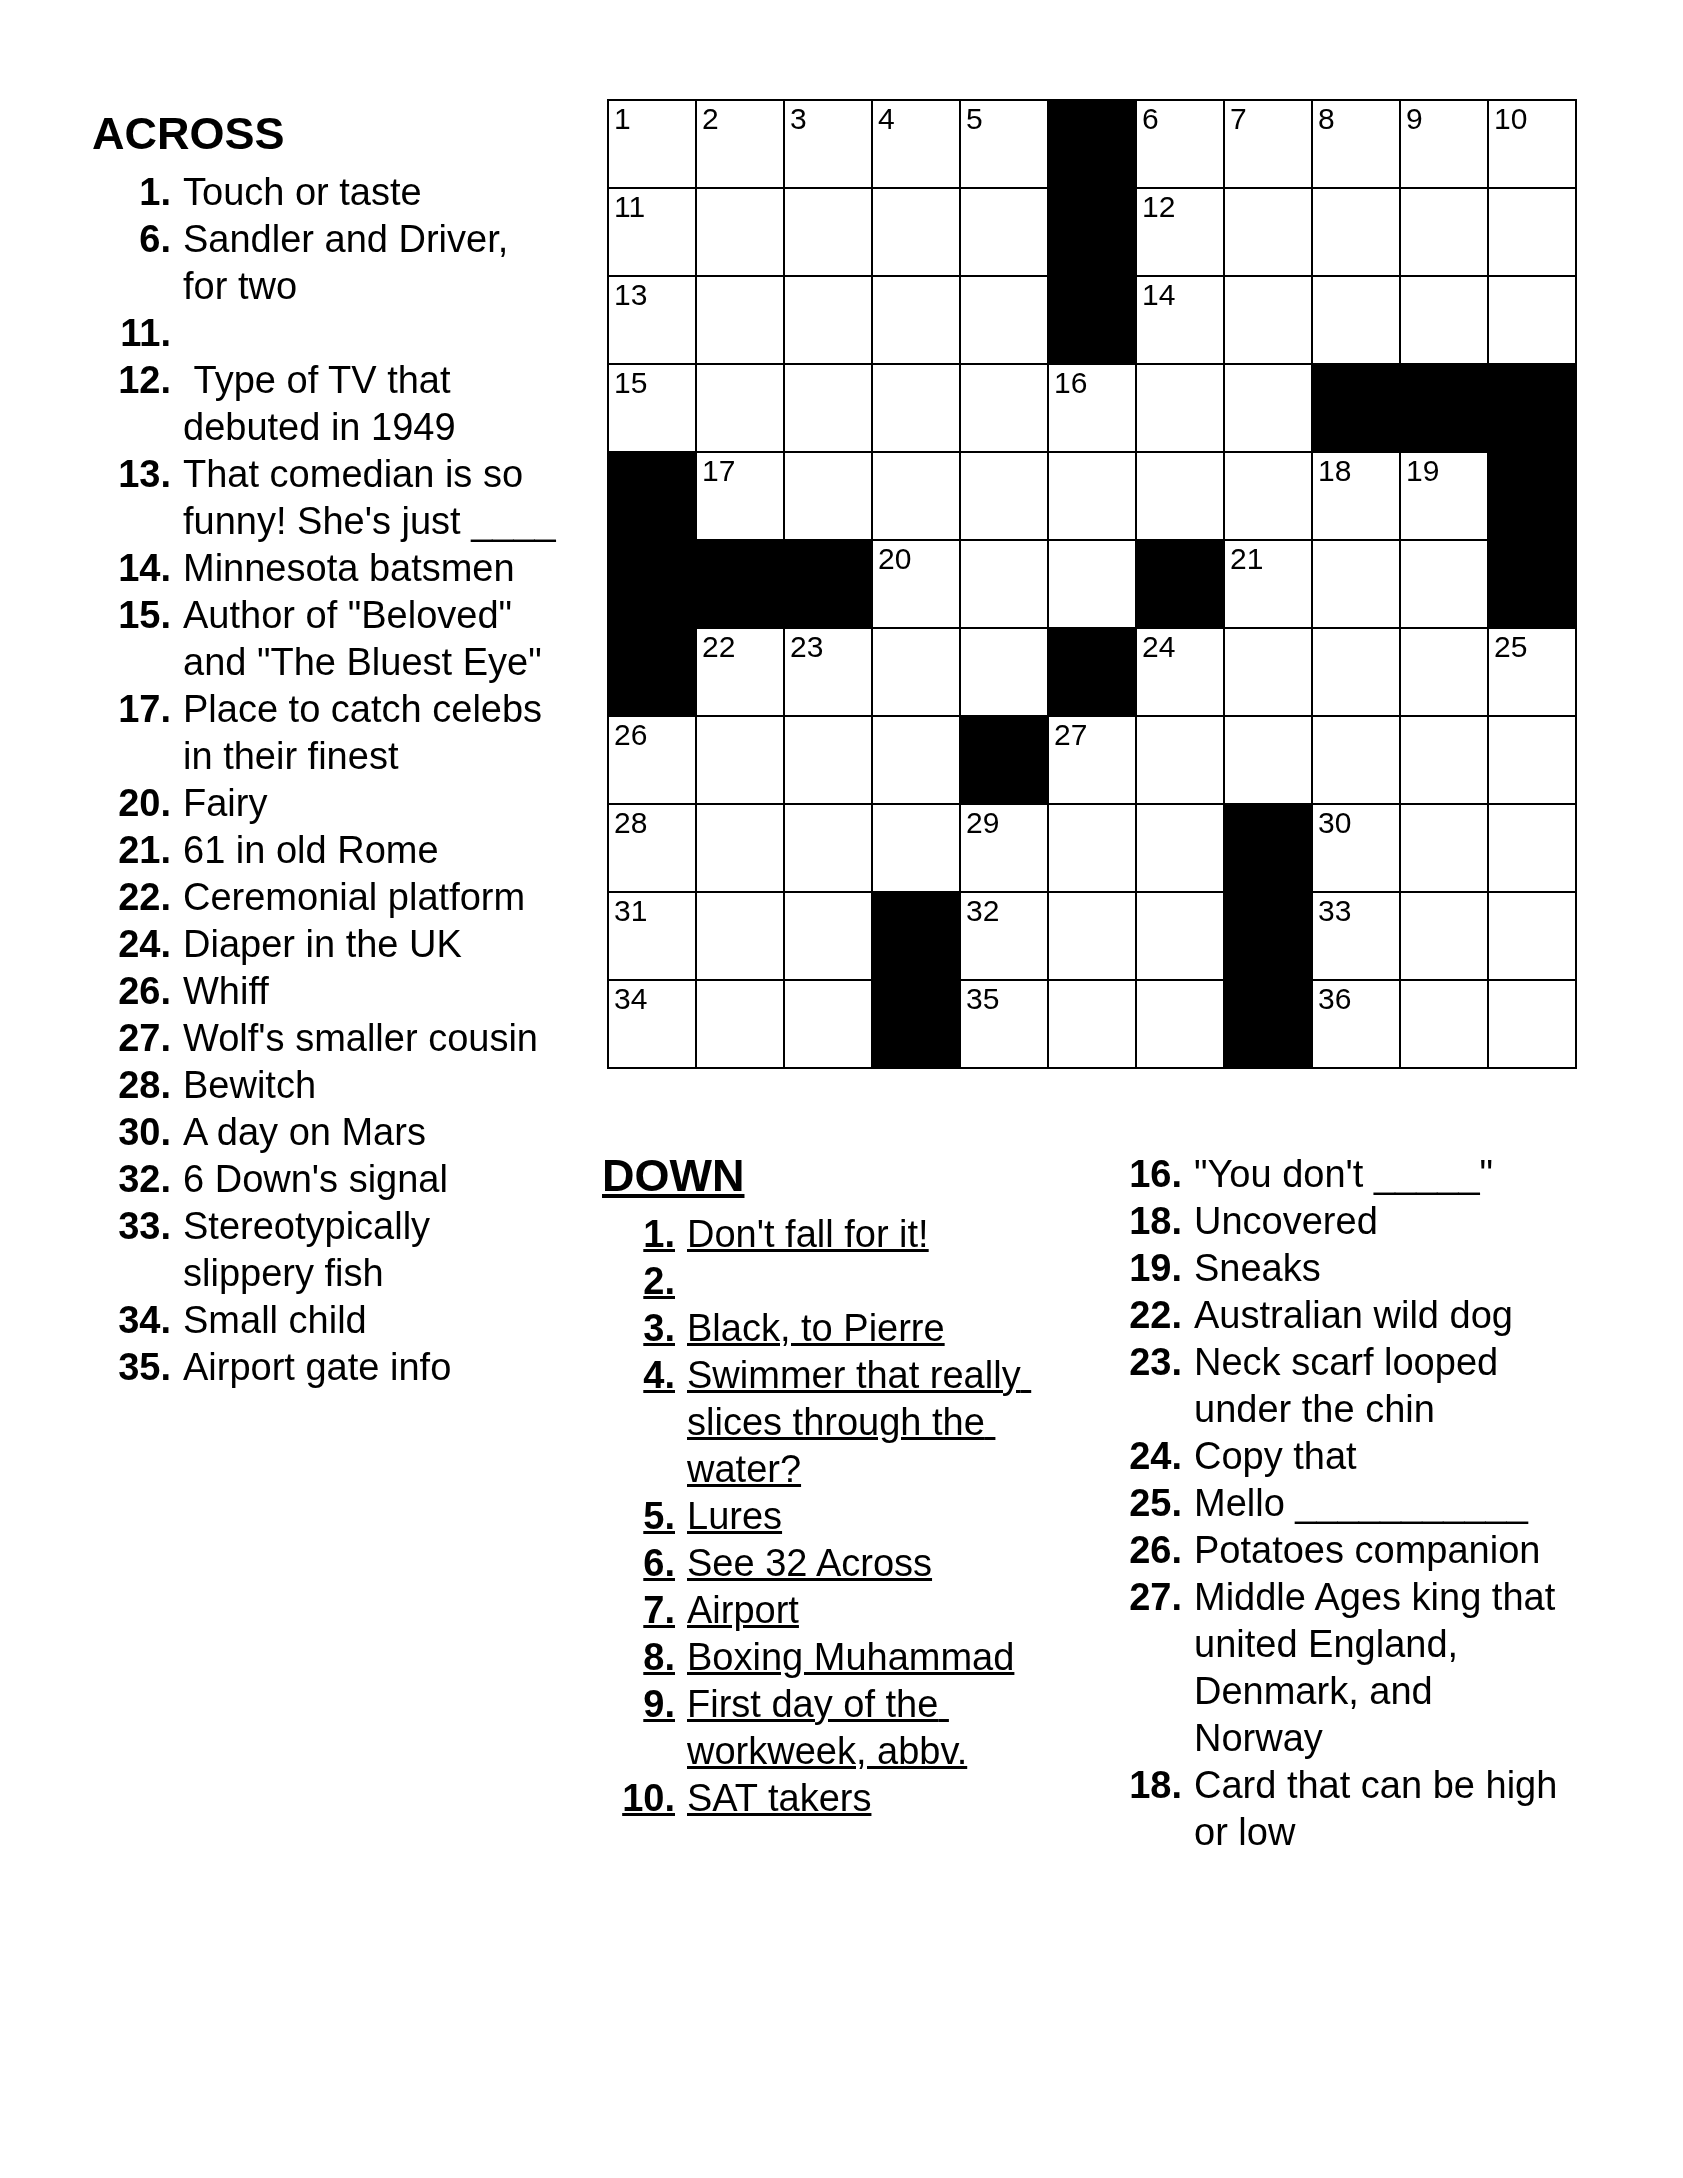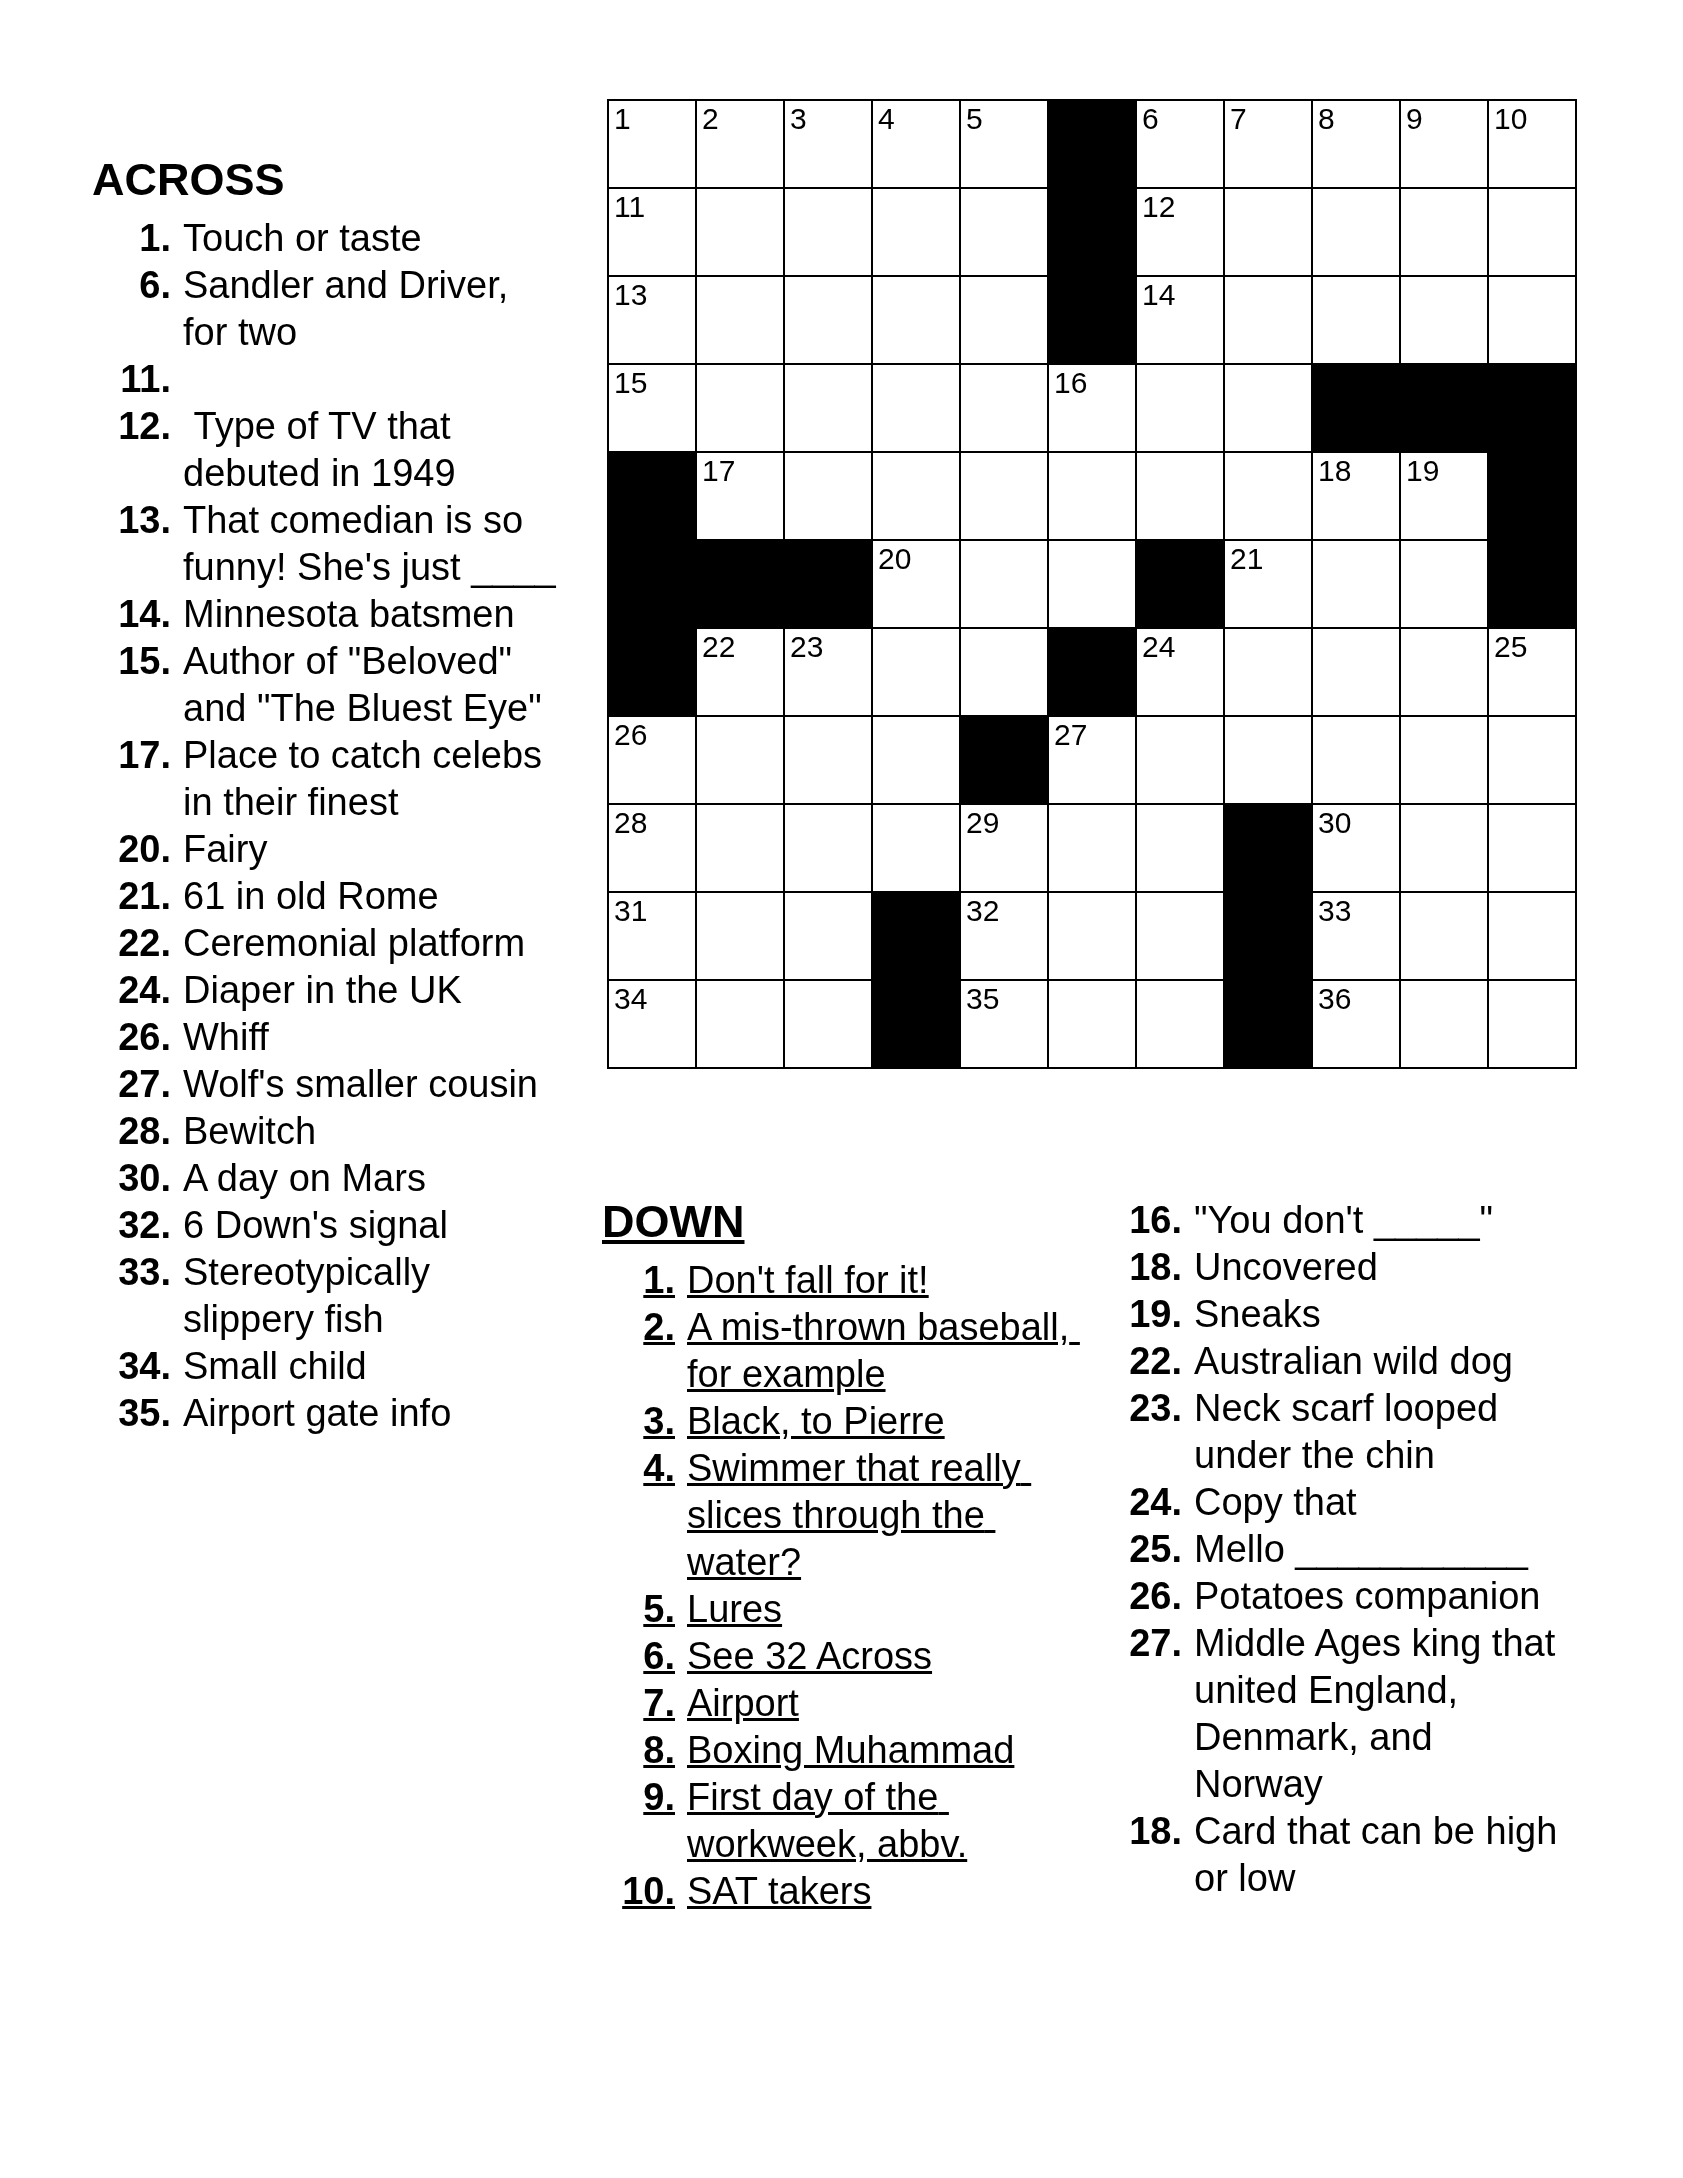--- a/index.html
+++ b/index.html
@@ -1,21 +1,21 @@
 <!DOCTYPE html>
 <html><head>
 <meta charset="utf-8">
 <style>
   html,body { margin:0; padding:0; }
   body {
     width:1683px; height:2178px; position:relative;
     background:#ffffff; color:#000000;
     font-family:"Liberation Sans", "DejaVu Sans", sans-serif;
   }
-  .section { position:absolute;margin-top:46px; }
+  .section { position:absolute; }
   .section-heading {
     font-size:45px; font-weight:700; margin:0 0 10px 0; line-height:1.1;
   }
   .clue-list { margin:0; padding:0; list-style:none; }
   .clue { display:flex; align-items:flex-start; font-size:38px; line-height:47px; }
   .clue-num { font-weight:700; flex:none; text-align:right; }
   .clue-txt { margin-left:12px; white-space:pre-wrap; }
 
   #across { left:92px;  top:109px;  width:469px; }
   #across .clue-num { width:79px; }
@@ -331,21 +331,20 @@
 
   <section id="down1" class="section">
     <h2 class="section-heading">DOWN</h2>
     <ol id="down-list-1" class="clue-list">
         <li class="clue">
           <span class="clue-num">1.</span>
           <span class="clue-txt">Don't fall for it!</span>
         </li>
         <li class="clue">
           <span class="clue-num">2.</span>
-          <span class="clue-txt">A mis-thrown baseball, for example</span>
         </li>
         <li class="clue">
           <span class="clue-num">3.</span>
           <span class="clue-txt">Black, to Pierre</span>
         </li>
         <li class="clue">
           <span class="clue-num">4.</span>
           <span class="clue-txt">Swimmer that really slices through the water?</span>
         </li>
         <li class="clue">

